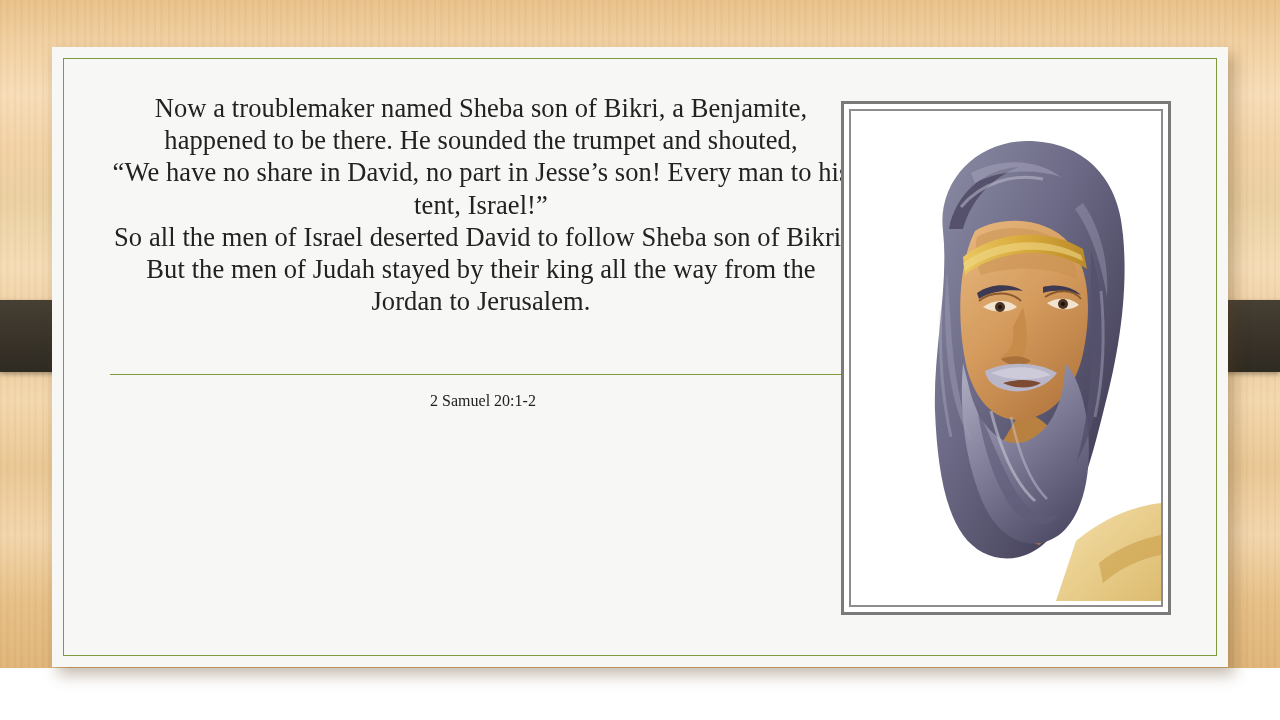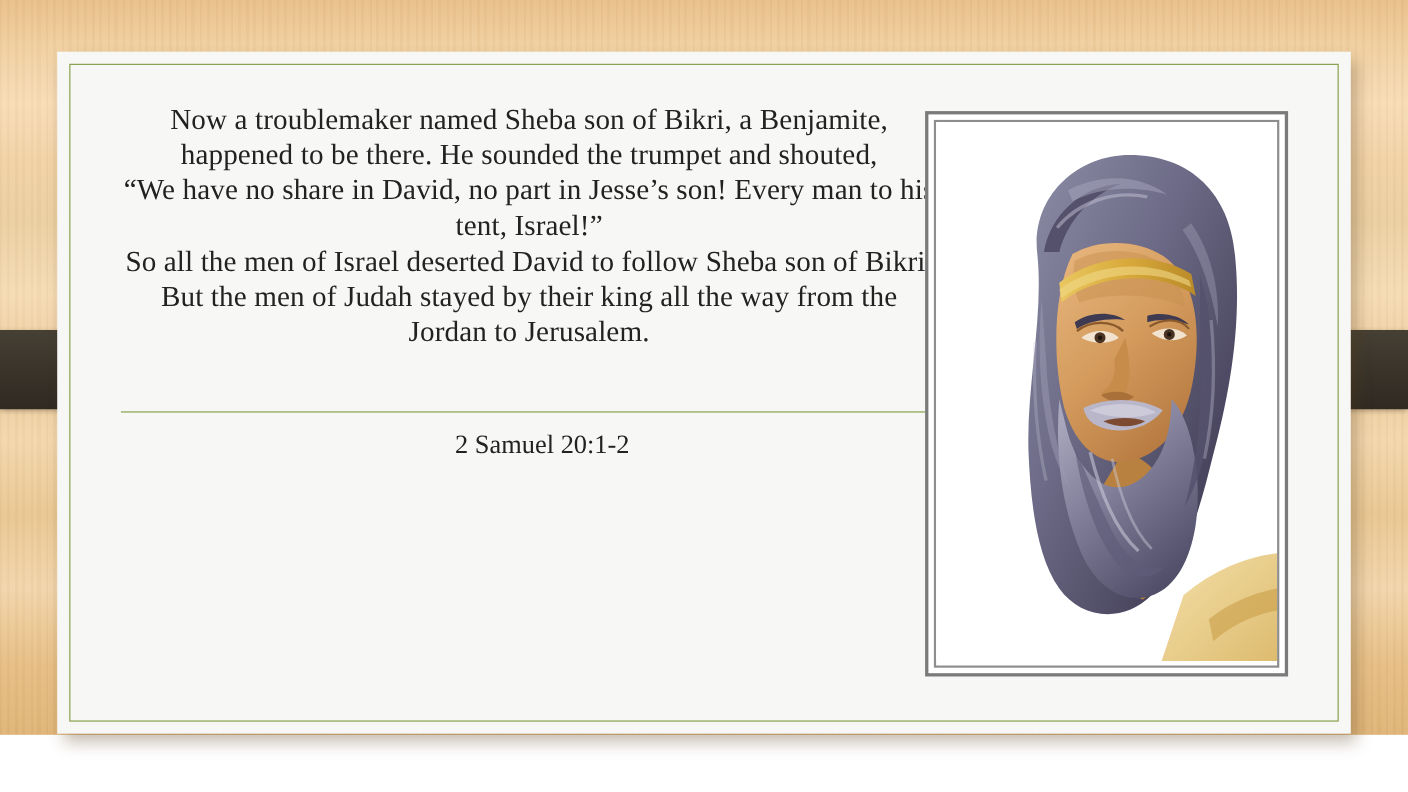--- a/index.html
+++ b/index.html
@@ -102,25 +102,25 @@
   #divider {
     position: absolute;
     left: 58px;
     top: 327px;
     width: 742px;
     height: 0;
     border-top: 1.5px solid #7f9a3c;
   }
   #reference {
     position: absolute;
-    left: 70px;
+    left: 60px;
     top: 345px;
     width: 742px;
     text-align: center;
-    font-size: 24px;
+    font-size: 16px;
     color: #222222;
   }
 
   
   #portrait-frame {
     position: absolute;
     left: 789px;
     top: 54px;
     width: 330px;
     height: 514px;

